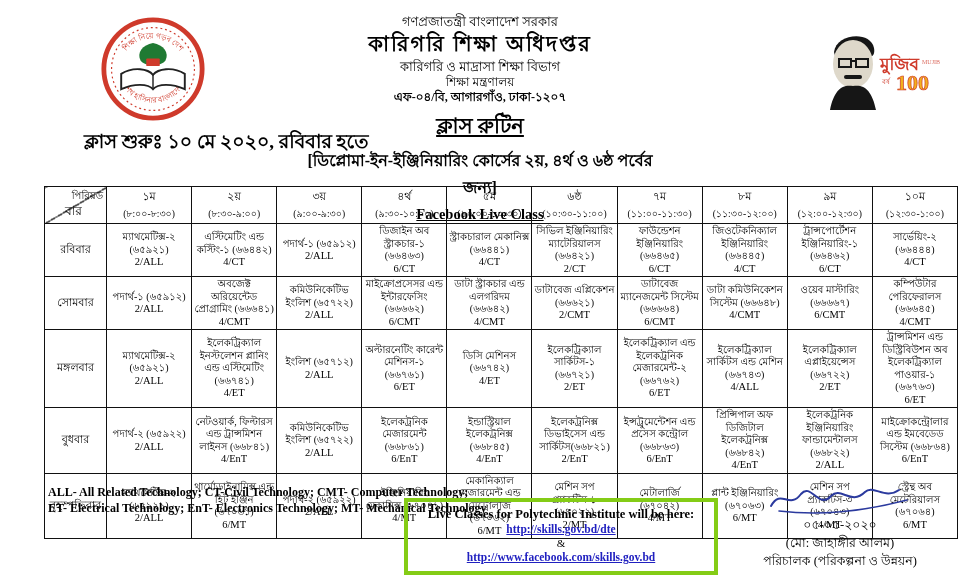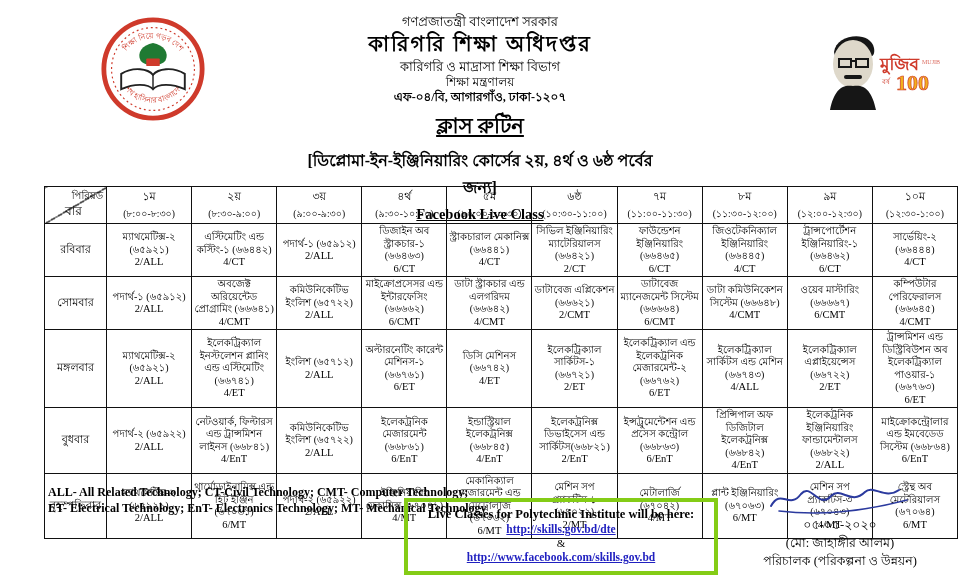--- a/index.html
+++ b/index.html
@@ -104,20 +104,21 @@
   </div>
 
   <div class="hdr">
     <div class="h-govt">গণপ্রজাতন্ত্রী বাংলাদেশ সরকার</div>
     <div class="h-org">কারিগরি শিক্ষা অধিদপ্তর</div>
     <div class="h-div">কারিগরি ও মাদ্রাসা শিক্ষা বিভাগ</div>
     <div class="h-min">শিক্ষা মন্ত্রণালয়</div>
     <div class="h-addr">এফ-০৪/বি, আগারগাঁও, ঢাকা-১২০৭</div>
   </div>
 
+  <div class="start-note">ক্লাস শুরুঃ ১০ মে ২০২০, রবিবার হতে</div>
   <div class="title-block">
     <div class="t-main">ক্লাস রুটিন</div>
     <div class="t-sub">[ডিপ্লোমা-ইন-ইঞ্জিনিয়ারিং কোর্সের ২য়, ৪র্থ ও ৬ষ্ঠ পর্বের জন্য]</div>
     <div class="t-fb">Facebook Live Class</div>
   </div>
 
   <div class="tbl-wrap">
     <table>
       <colgroup>
           <col style="width:62px">

